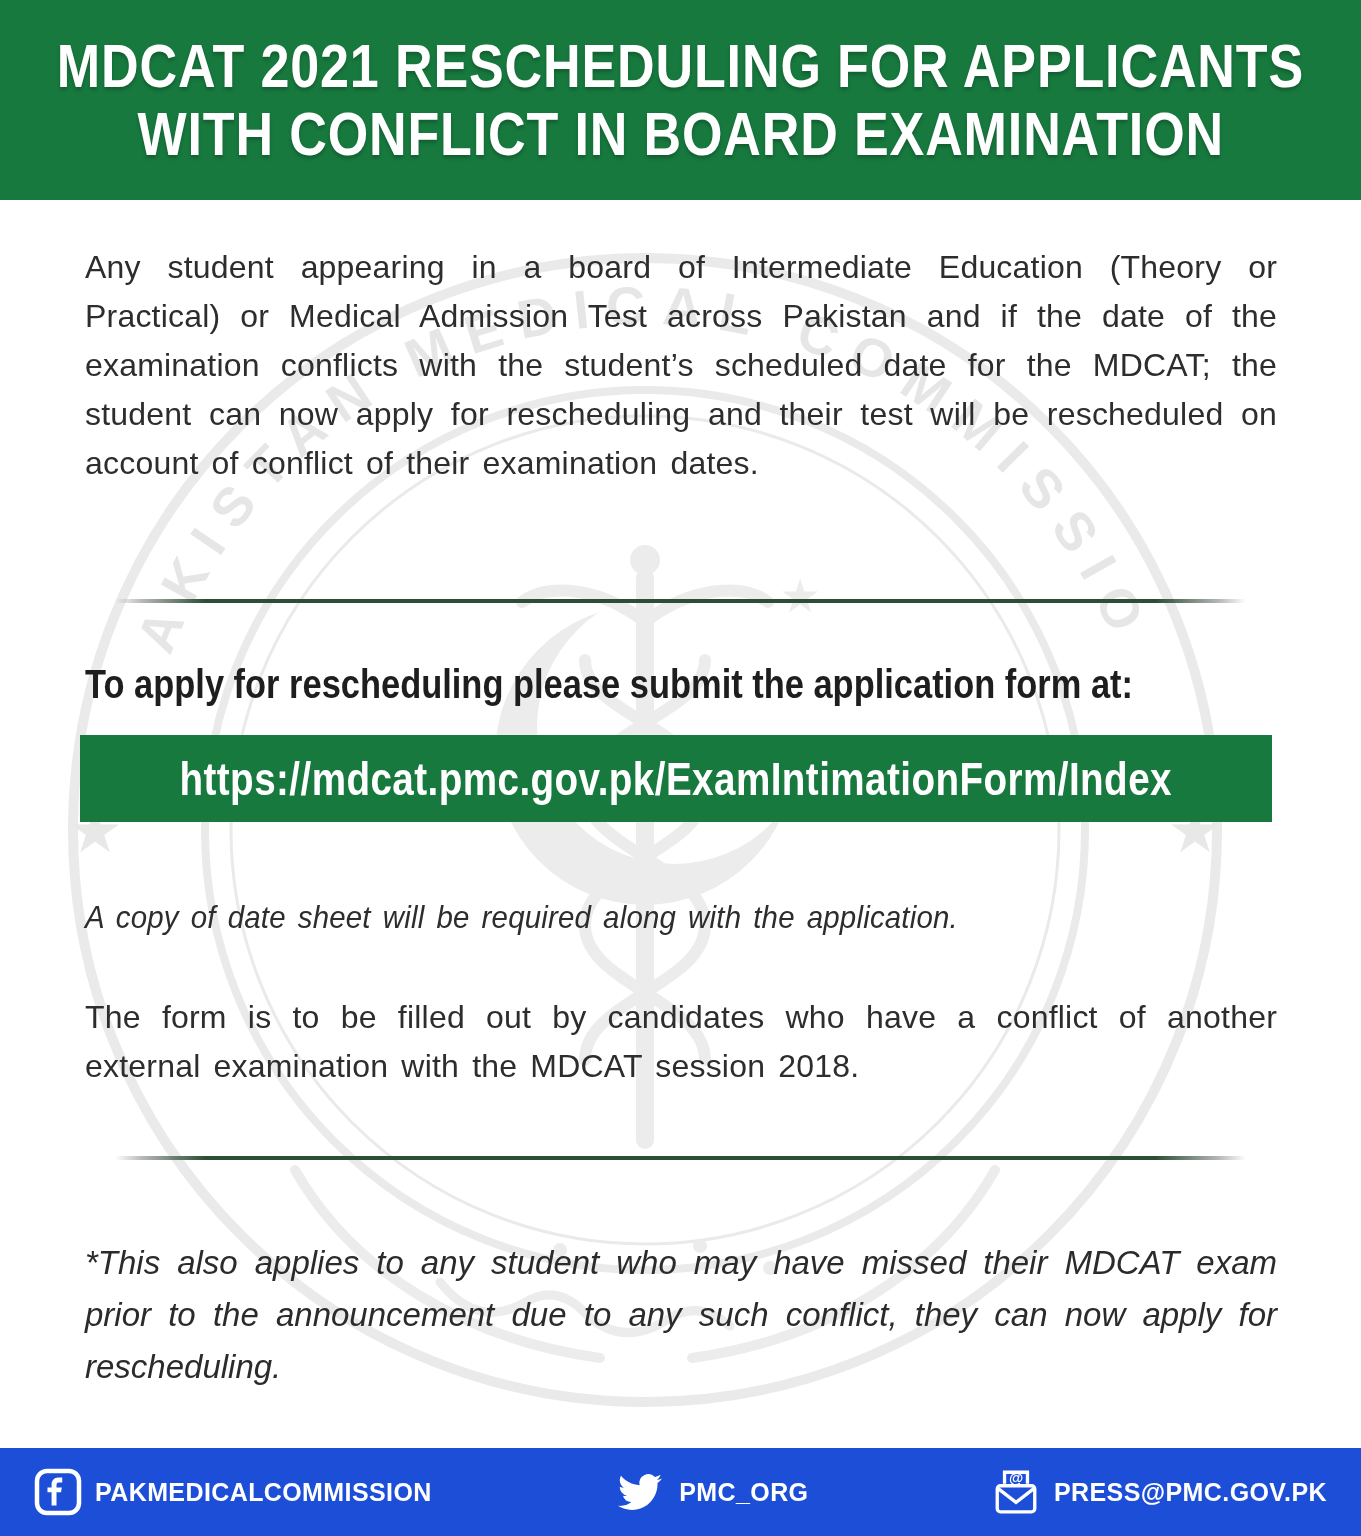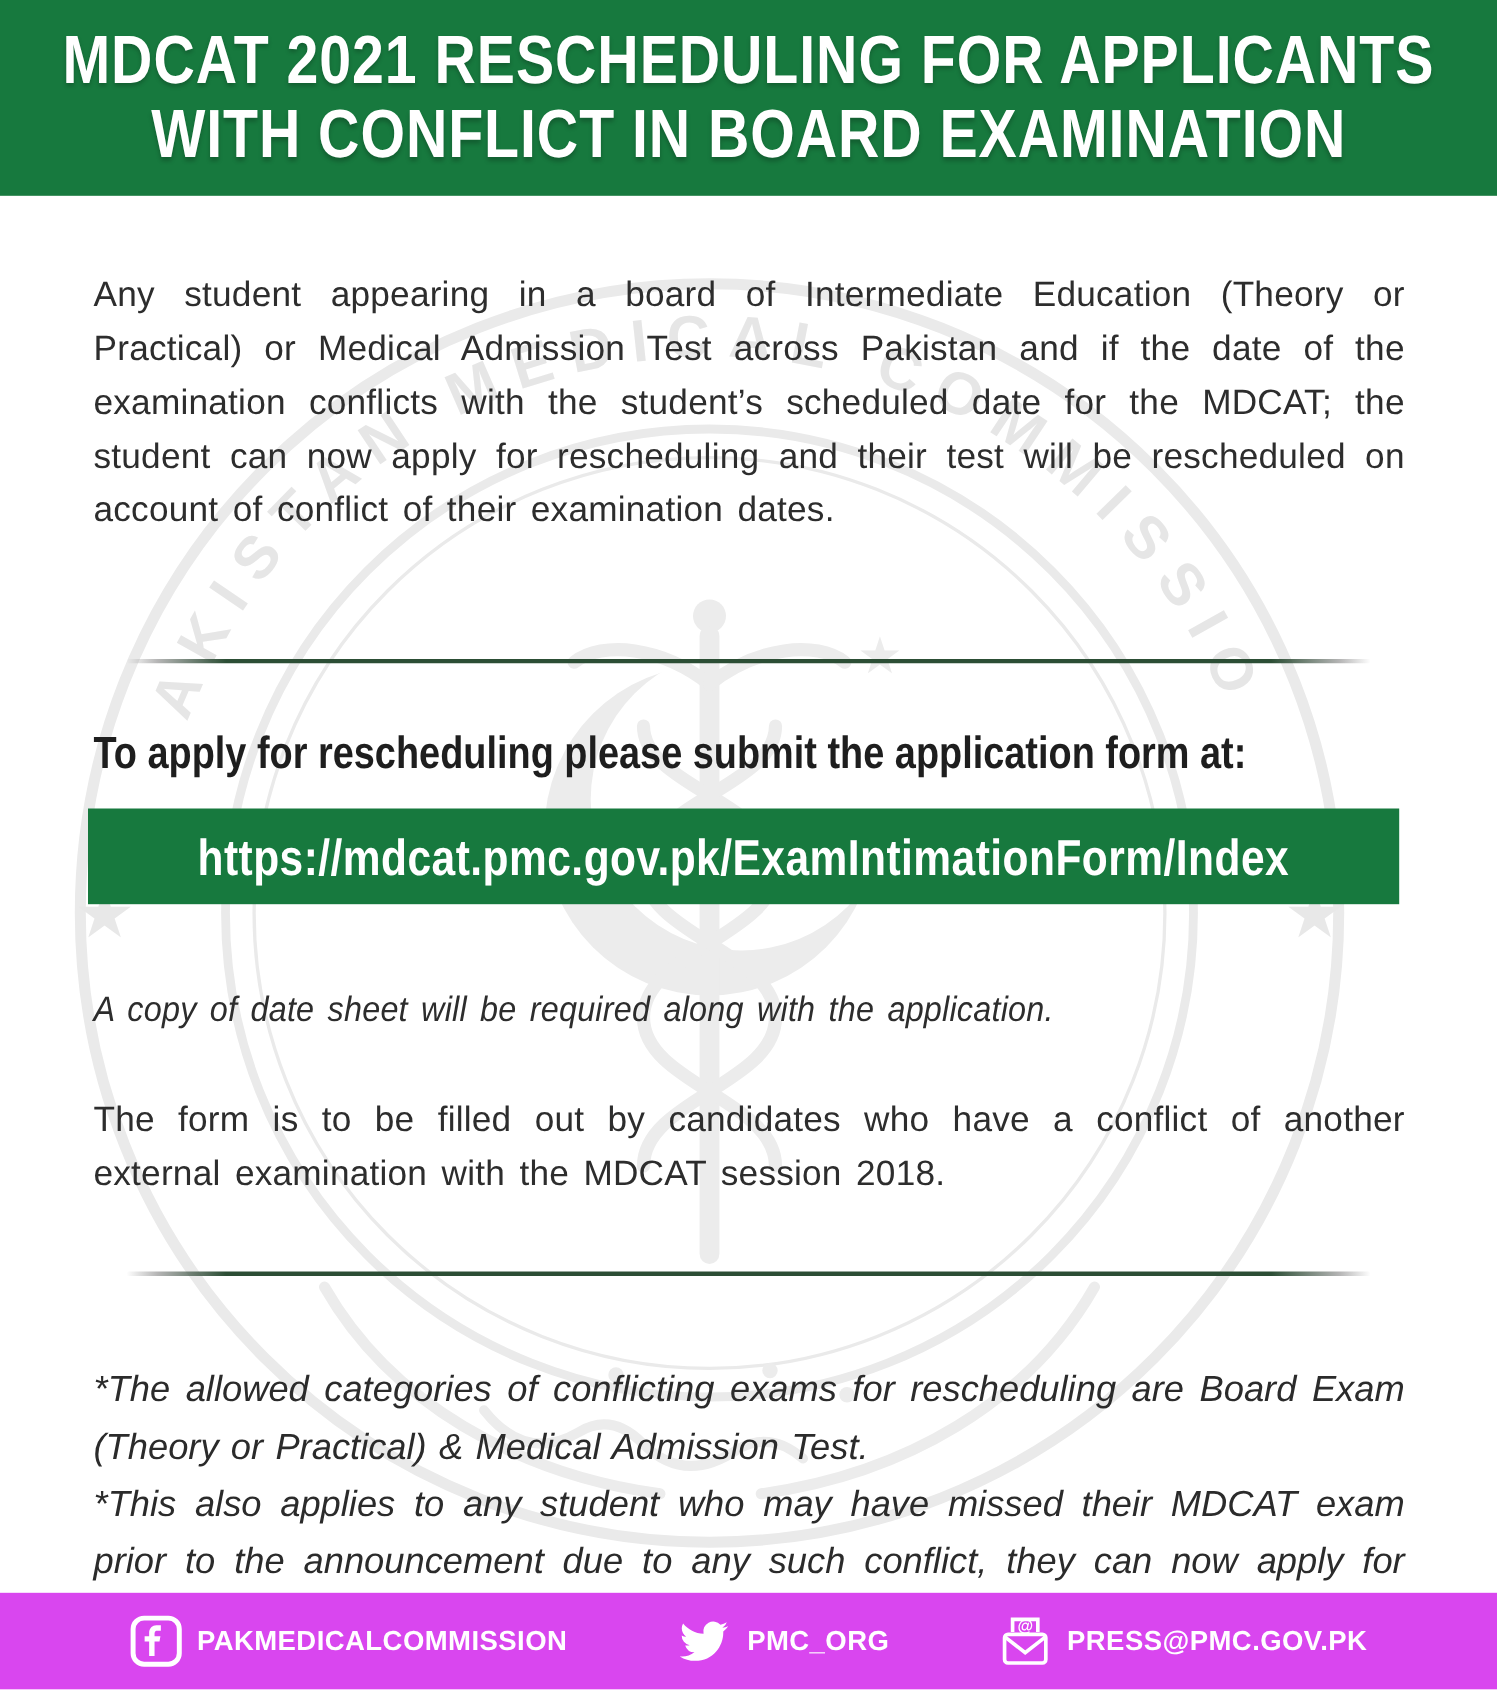--- a/index.html
+++ b/index.html
@@ -3,21 +3,21 @@
 <meta charset="utf-8">
 <style>
   html,body{margin:0;padding:0;}
   body{
     width:1361px;height:1536px;position:relative;overflow:hidden;
     background:#ffffff;
     font-family:"Liberation Sans","DejaVu Sans",sans-serif;
   }
   
   .header{
-    position:absolute;top:0;left:0;width:1361px;height:178px;
+    position:absolute;top:0;left:0;width:1361px;height:200px;
     background:#17793e;z-index:2;
     display:flex;flex-direction:column;align-items:center;justify-content:center;
   }
   .header .title-line{
     color:#ffffff;font-weight:700;font-size:62px;line-height:68px;
     white-space:nowrap;letter-spacing:1px;
     transform:scaleX(0.84);transform-origin:center;
     text-shadow:0 3px 4px rgba(0,0,0,0.22);
   }
   
@@ -48,23 +48,23 @@
     cursor:pointer;
   }
   .url-banner .url-text{
     color:#ffffff;font-weight:700;font-size:46px;letter-spacing:0.5px;white-space:nowrap;
     transform:scaleX(0.84);transform-origin:center;
   }
   .footnotes{top:1237px;font-style:italic;font-size:33px;line-height:52px;color:#2b2b2b;}
   .footnotes p{margin:0;text-align:justify;word-spacing:2px;}
   
   .footer{
-    position:absolute;left:0;bottom:0;width:1361px;height:88px;background:#d946ef;z-index:2;
+    position:absolute;left:0;bottom:0;width:1361px;height:88px;background:#1d4ed8;z-index:2;
     display:flex;align-items:center;justify-content:space-between;
-    padding:0 118px;box-sizing:border-box;
+    padding:0 34px;box-sizing:border-box;
   }
   .footer-item{display:flex;align-items:center;gap:13px;cursor:pointer;}
   .footer-item .label{
     color:#ffffff;font-weight:700;font-size:25px;letter-spacing:0.4px;white-space:nowrap;
   }
   .footer-item svg{display:block;}
 </style>
 </head>
 <body>
 
@@ -121,21 +121,20 @@
 
 <p class="content-block para para-one-line" style="top:893px;">
   <span class="squeeze">A copy of date sheet will be required along with the application.</span>
 </p>
 
 <p class="content-block para" style="top:993px;">The form is to be filled out by candidates who have a conflict of another external examination with the MDCAT session 2018.</p>
 
 <div class="divider" style="top:1156px;"></div>
 
 <div class="content-block footnotes">
-  <p>*The allowed categories of conflicting exams for rescheduling are Board Exam (Theory or Practical) &amp; Medical Admission Test.</p>
   <p>*This also applies to any student who may have missed their MDCAT exam prior to the announcement due to any such conflict, they can now apply for rescheduling.</p>
 </div>
 
 <div class="footer">
 
   <div class="footer-item">
     <svg width="48" height="48" viewBox="0 0 48 48">
       <rect x="3" y="3" width="42" height="42" rx="10" fill="none" stroke="#ffffff" stroke-width="4.5"></rect>
       <path fill="#ffffff" d="M27 14h5v-6h-5c-4.4 0-8 3.6-8 8v4h-5v6h5v16h6V26h5.5l1-6H25v-3c0-1.7 1.3-3 2-3z" transform="translate(2,3) scale(0.82)"></path>
     </svg>

